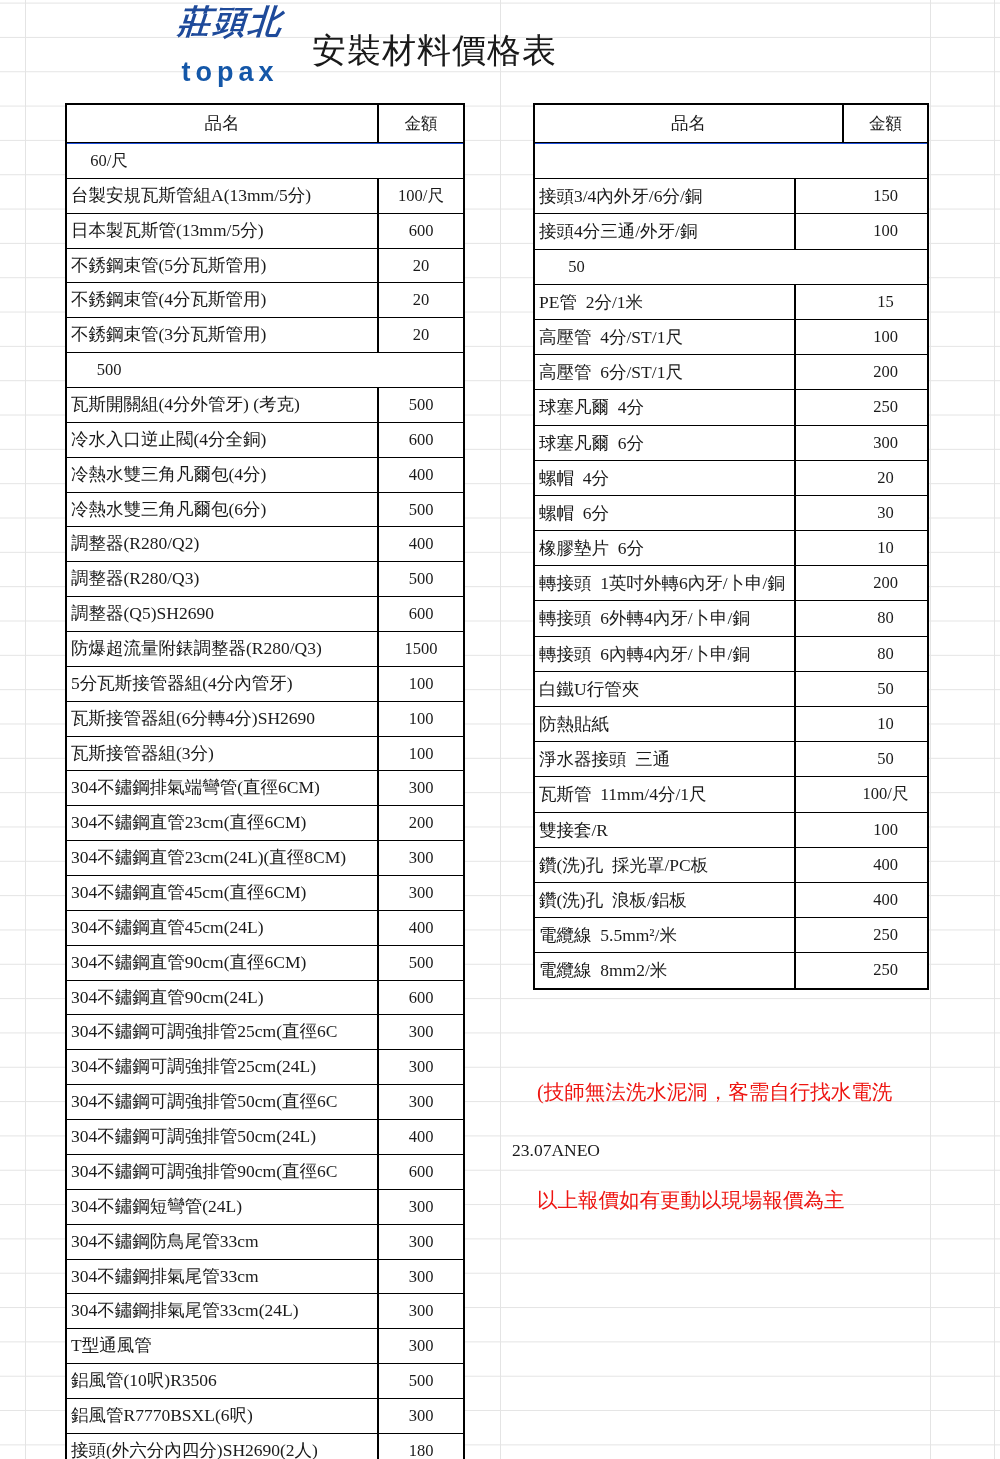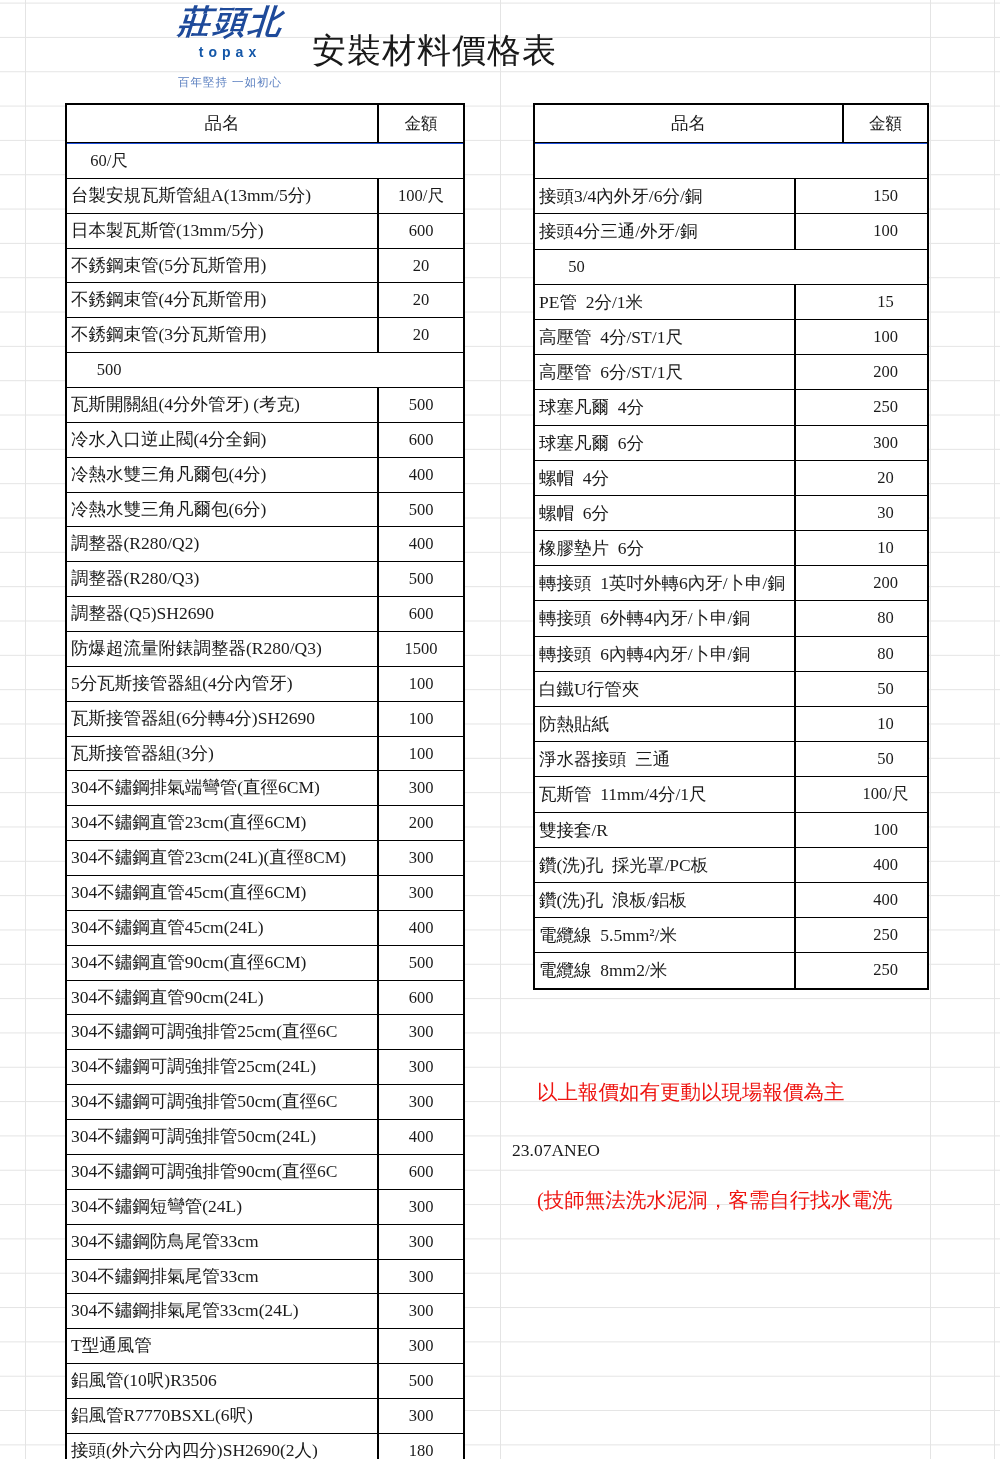--- a/index.html
+++ b/index.html
@@ -23,21 +23,21 @@
       linear-gradient(#e4e4e4,#e4e4e4) 994px 0/1px 100% no-repeat;
   }
   
   .logo{position:absolute;left:150px;top:6px;width:160px;text-align:center;line-height:1;}
   .logo .zh{
     font-size:33px;font-weight:bold;color:#1e4a9a;letter-spacing:2px;
     font-style:italic;transform:skewX(-4deg);display:inline-block;
   }
   .logo .en{
     font-family:"Liberation Sans","DejaVu Sans",sans-serif;
-    font-size:14px;font-weight:bold;color:#1457a8;letter-spacing:5px;margin-top:6px;
+    font-size:27px;font-weight:bold;color:#1457a8;letter-spacing:5px;margin-top:20px;
   }
   .logo .tag{font-size:11.5px;color:#5a7fc0;margin-top:18px;letter-spacing:1px;}
   
   .page-title{
     position:absolute;left:312px;top:28px;width:300px;
     font-size:34px;letter-spacing:1px;color:#1a1a1a;white-space:pre;
   }
   
   .ptable{
     position:absolute;background:#fff;border:2px solid #000;box-sizing:border-box;
@@ -400,17 +400,17 @@
       </div>
 
       <div class="row">
         <div class="c-name">電纜線  8mm2/米</div>
         <div class="c-price">250</div>
       </div>
     </div>
 </div>
 
 <div class="red-notes">
+  <div>(技師無法洗水泥洞，客需自行找水電洗</div>
   <div>以上報價如有更動以現場報價為主</div>
-  <div>(技師無法洗水泥洞，客需自行找水電洗</div>
 </div>
 
 <div class="footer-code">23.07ANEO</div>
 
 </body></html>

